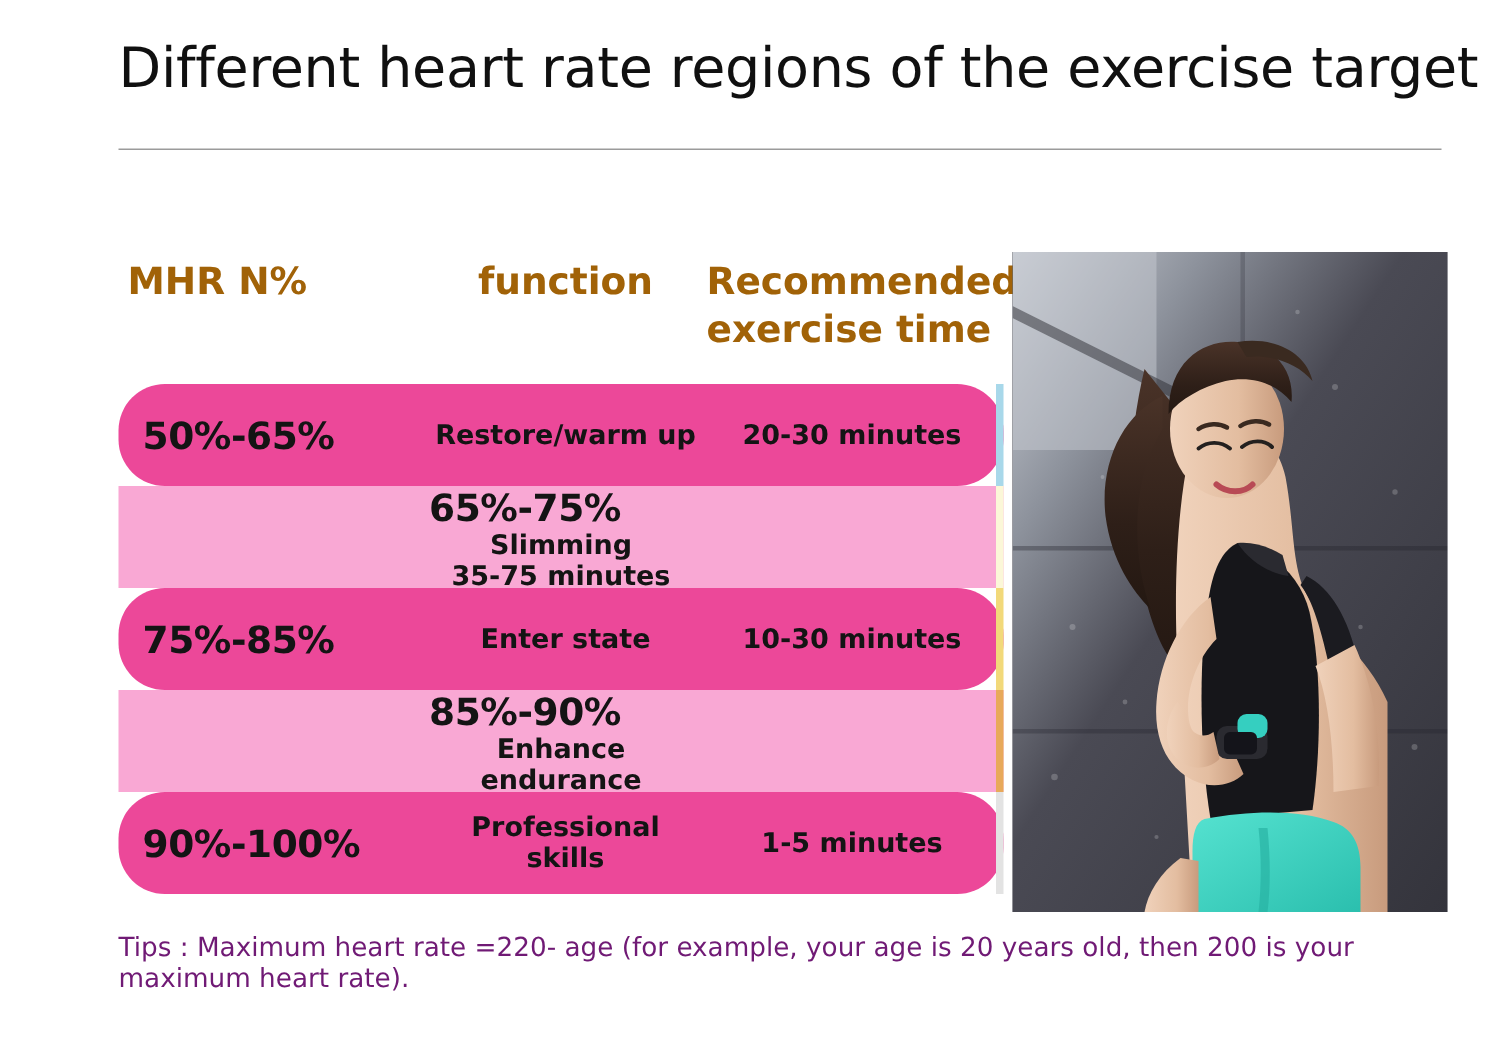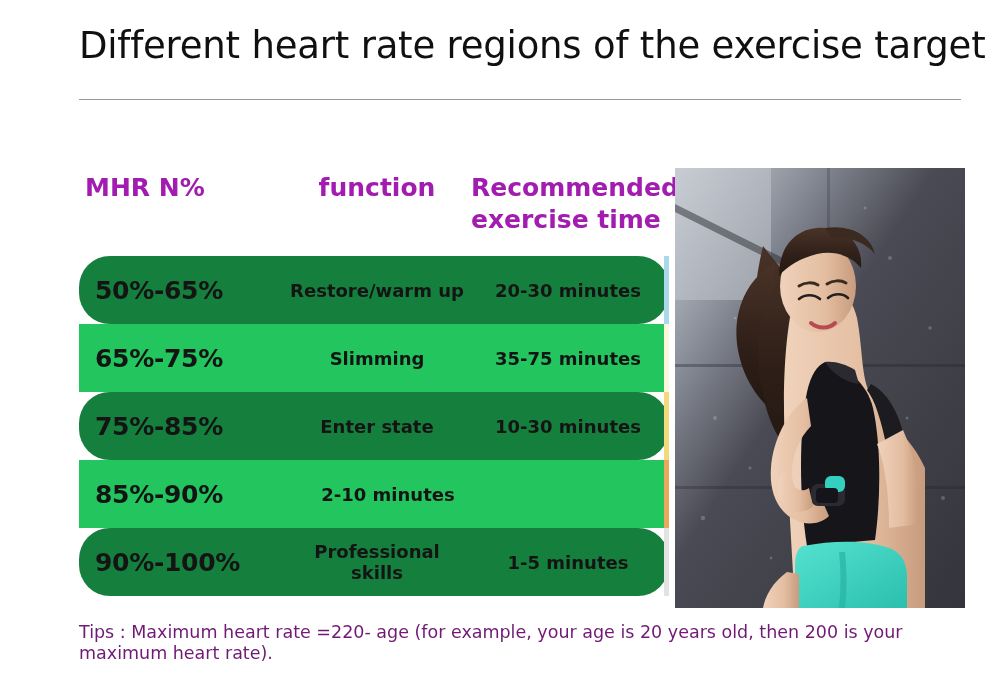--- a/index.html
+++ b/index.html
@@ -52,43 +52,43 @@
   }
 
   .thead {
     display: flex;
     align-items: flex-start;
     height: 88px;
     padding-top: 4px;
   }
 
   .th {
-    color: #a21caf;
+    color: #a16207;
     font-weight: bold;
     font-size: 25px;
     line-height: 1.28;
     font-family: "DejaVu Sans", sans-serif;
   }
 
   .col-a { width: 208px; text-align: left; padding-left: 6px; }
   .col-b { width: 180px; text-align: center; }
   .col-c { width: 202px; text-align: left; }
 
   .th.col-c { padding-left: 4px; }
 
   .trow {
     position: relative;
     display: flex;
     align-items: center;
     height: 68px;
     width: 590px;
   }
 
-  .trow.shaded { background: #15803d; border-radius: 31px; }
-  .trow.plain  { background: #22c55e; }
+  .trow.shaded { background: #ec4899; border-radius: 31px; }
+  .trow.plain  { background: #f9a8d4; flex-direction: column; }
 
   
   .row-marker {
     position: absolute;
     right: 0;
     top: 0;
     bottom: 0;
     width: 5px;
   }
 
@@ -177,20 +177,21 @@
           <div class="row-marker" style="background: rgb(251, 247, 216);"></div>
         </div>
         <div class="trow shaded">
           <div class="cell cell-range">75%-85%</div>
           <div class="cell cell-func">Enter state</div>
           <div class="cell cell-time">10-30 minutes</div>
           <div class="row-marker" style="background: rgb(242, 217, 122);"></div>
         </div>
         <div class="trow plain">
           <div class="cell cell-range">85%-90%</div>
+          <div class="cell cell-func">Enhance endurance</div>
           <div class="cell cell-time">2-10 minutes</div>
           <div class="row-marker" style="background: rgb(232, 169, 90);"></div>
         </div>
         <div class="trow shaded">
           <div class="cell cell-range">90%-100%</div>
           <div class="cell cell-func">Professional skills</div>
           <div class="cell cell-time">1-5 minutes</div>
           <div class="row-marker" style="background: rgb(227, 227, 227);"></div>
         </div>
       </div>

